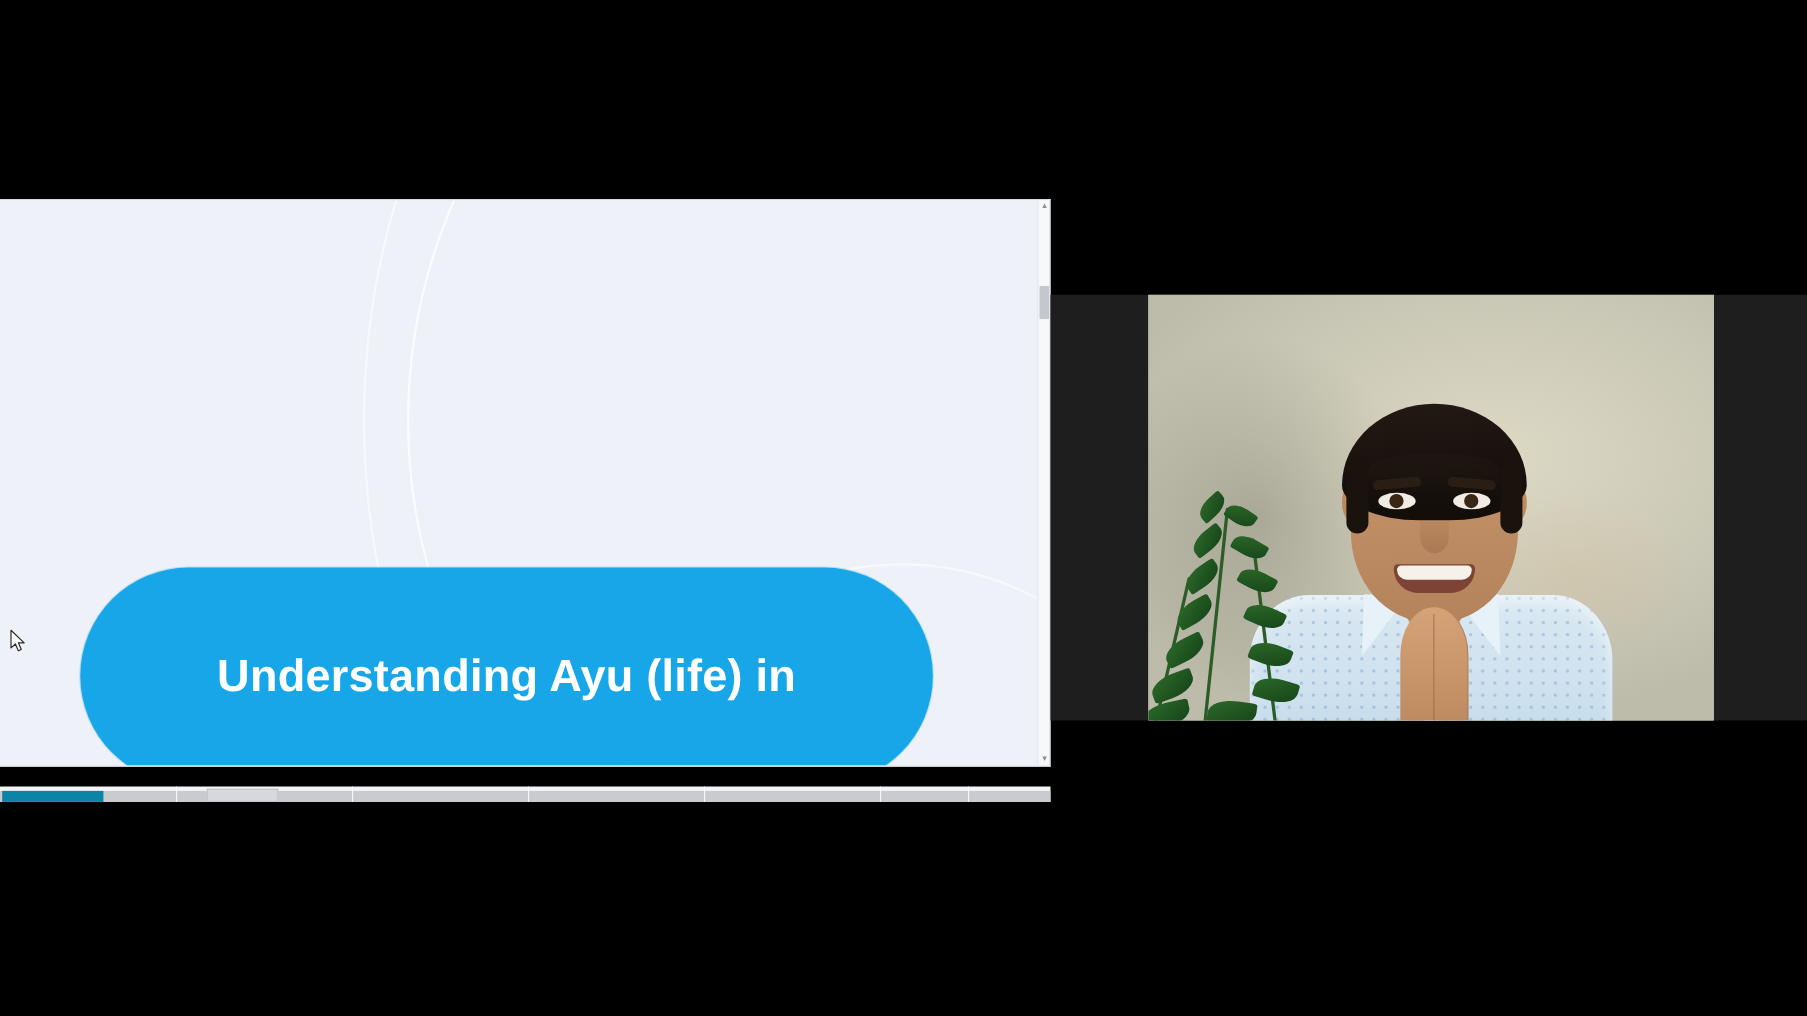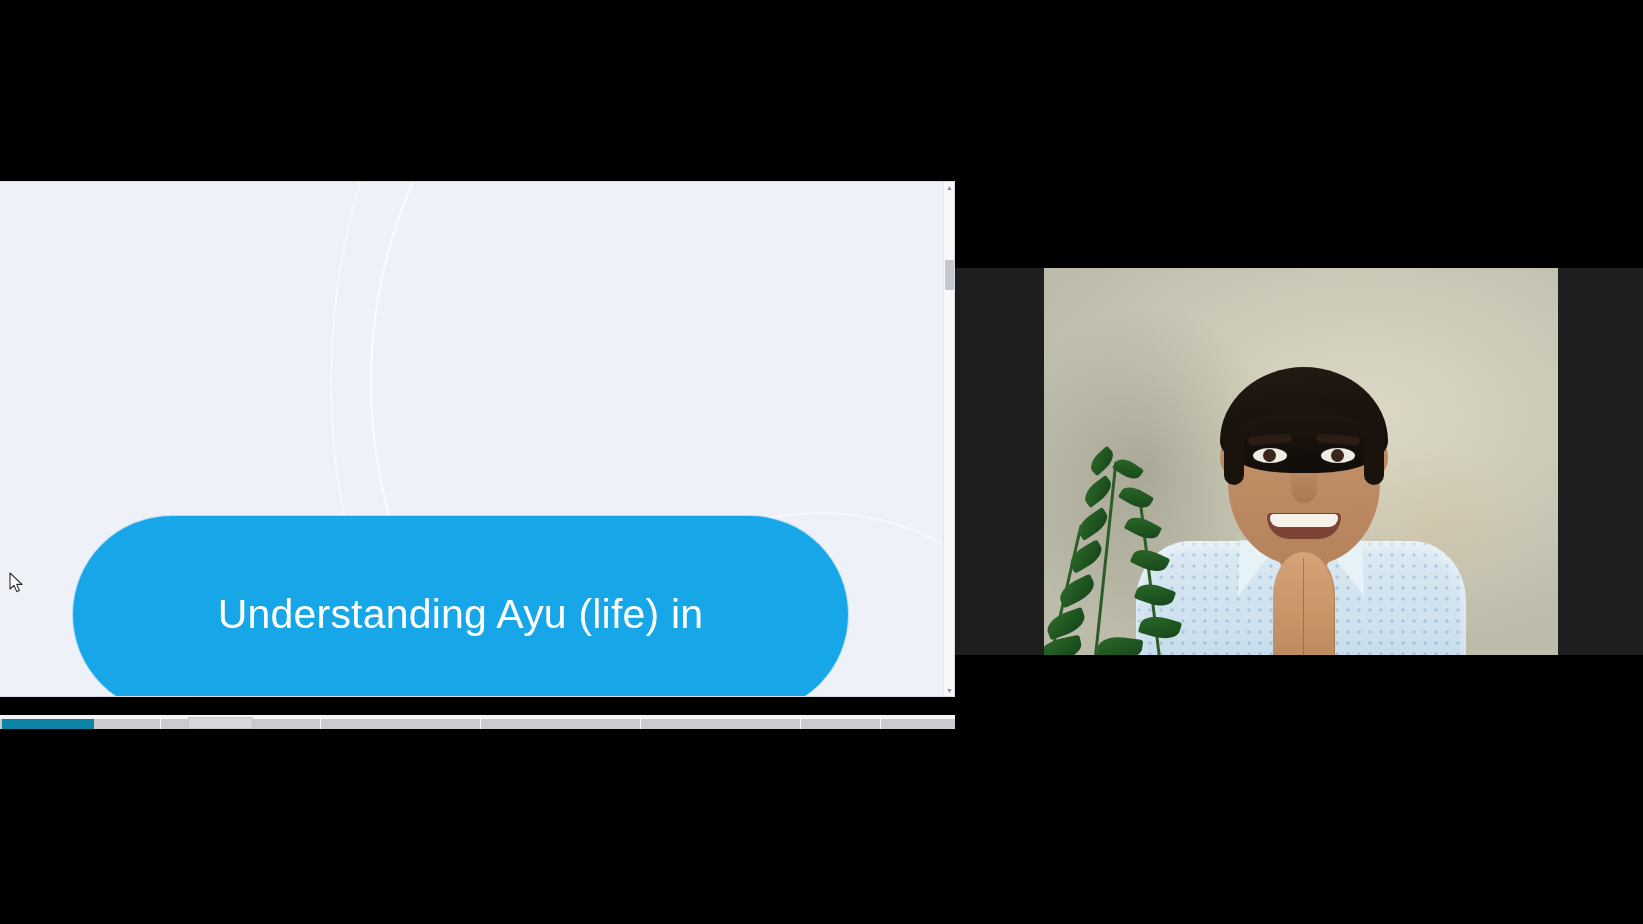--- a/index.html
+++ b/index.html
@@ -42,21 +42,21 @@
     width:775px; height:197px;
     background:#17a6e8;
     border-radius:110px;
     display:flex; align-items:center; justify-content:center;
     box-shadow:0 0 0 1px rgba(23,166,232,.25);
   }
   .pill-text{
     color:#ffffff;
     font-size:41px;
     line-height:1.52;
-    font-weight:400;
+    font-weight:700;
     text-align:center;
     letter-spacing:.2px;
     width:640px;
   }
 
   
   .vscroll{
     position:absolute; right:0px; top:0px; width:11px; bottom:0px;
     background:#f7f8fa; border-left:1px solid #e2e5ea;
   }

